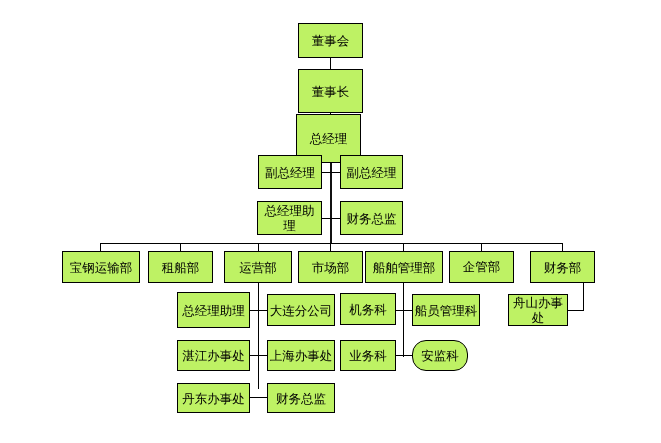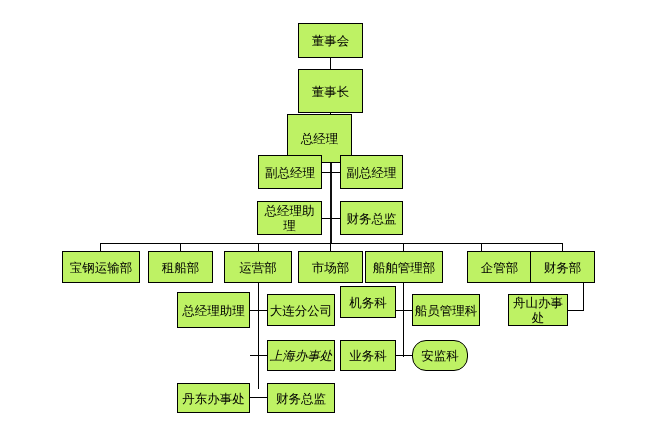--- a/index.html
+++ b/index.html
@@ -84,56 +84,57 @@
   <div class="line h" style="left:395px; top:355px; width:9px;"></div>
   <div class="line h" style="left:403px; top:355px; width:9px;"></div>
 
   <div class="line v" style="left:583px; top:279px; height:32px;"></div>
   <div class="line h" style="left:568px; top:310px; width:16px;"></div>
 
   <div class="node" style="left:298px; top:23px; width:65px; height:35px;">董事会</div>
 
   <div class="node" style="left:298px; top:69px; width:65px; height:44px;">董事长</div>
 
-  <div class="node" style="left:287px; top:114px; width:65px; height:49px;">总经理</div>
+  <div class="node" style="left:296px; top:114px; width:65px; height:49px;">总经理</div>
 
   <div class="node" style="left:258px; top:155px; width:64px; height:34px;">副总经理</div>
 
   <div class="node" style="left:340px; top:155px; width:63px; height:34px;">副总经理</div>
 
   <div class="node" style="left:257px; top:201px; width:65px; height:34px;">总经理助理</div>
 
   <div class="node" style="left:340px; top:201px; width:63px; height:34px;">财务总监</div>
 
   <div class="node" style="left:148px; top:251px; width:65px; height:32px;">租船部</div>
 
   <div class="node" style="left:62px; top:251px; width:78px; height:32px;">宝钢运输部</div>
 
   <div class="node" style="left:224px; top:251px; width:68px; height:32px;">运营部</div>
 
   <div class="node" style="left:298px; top:251px; width:65px; height:32px;">市场部</div>
 
   <div class="node" style="left:365px; top:251px; width:78px; height:32px;">船舶管理部</div>
 
-  <div class="node" style="left:467px; top:251px; width:65px; height:32px;">企管部</div>
+  <div class="node" style="left:449px; top:251px; width:65px; height:32px;font-family:Liberation Serif, serif;">企管部</div>
 
   <div class="node" style="left:530px; top:251px; width:65px; height:32px;">财务部</div>
 
   <div class="node" style="left:177px; top:292px; width:73px; height:36px;">总经理助理</div>
 
   <div class="node" style="left:267px; top:294px; width:68px; height:32px;">大连分公司</div>
 
-  <div class="node" style="left:340px; top:286px; width:56px; height:32px;">机务科</div>
+  <div class="node" style="left:340px; top:293px; width:56px; height:32px;">机务科</div>
 
   <div class="node" style="left:412px; top:294px; width:68px; height:32px;">船员管理科</div>
 
   <div class="node" style="left:508px; top:294px; width:60px; height:32px;">舟山办事处</div>
 
+  <div class="node" style="left:177px; top:340px; width:73px; height:31px;">湛江办事处</div>
 
-  <div class="node" style="left:267px; top:340px; width:68px; height:31px;font-style:italic;">上海办事处</div>
+  <div class="node" style="left:267px; top:340px; width:68px; height:31px;">上海办事处</div>
 
   <div class="node" style="left:340px; top:340px; width:56px; height:31px;">业务科</div>
 
   <div class="node" style="left:412px; top:340px; width:56px; height:31px;border-radius:14px;">安监科</div>
 
   <div class="node" style="left:177px; top:383px; width:73px; height:30px;">丹东办事处</div>
 
   <div class="node" style="left:267px; top:383px; width:68px; height:30px;">财务总监</div>
 
 </div>

